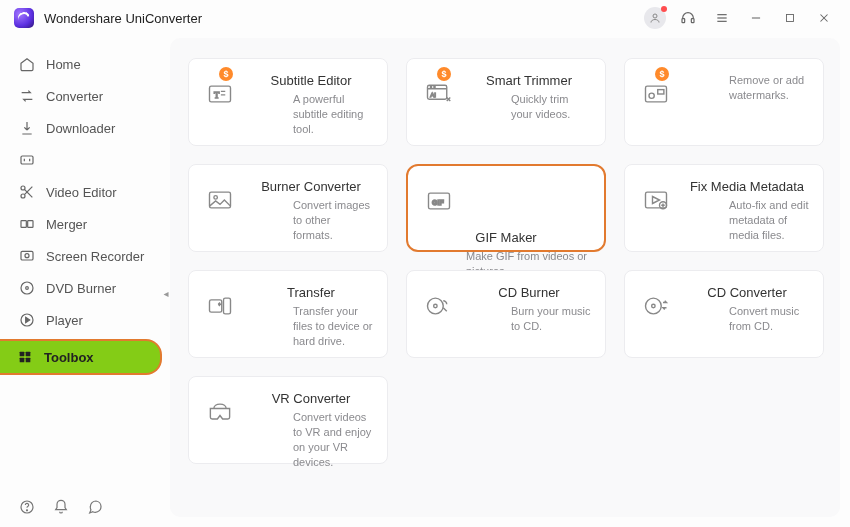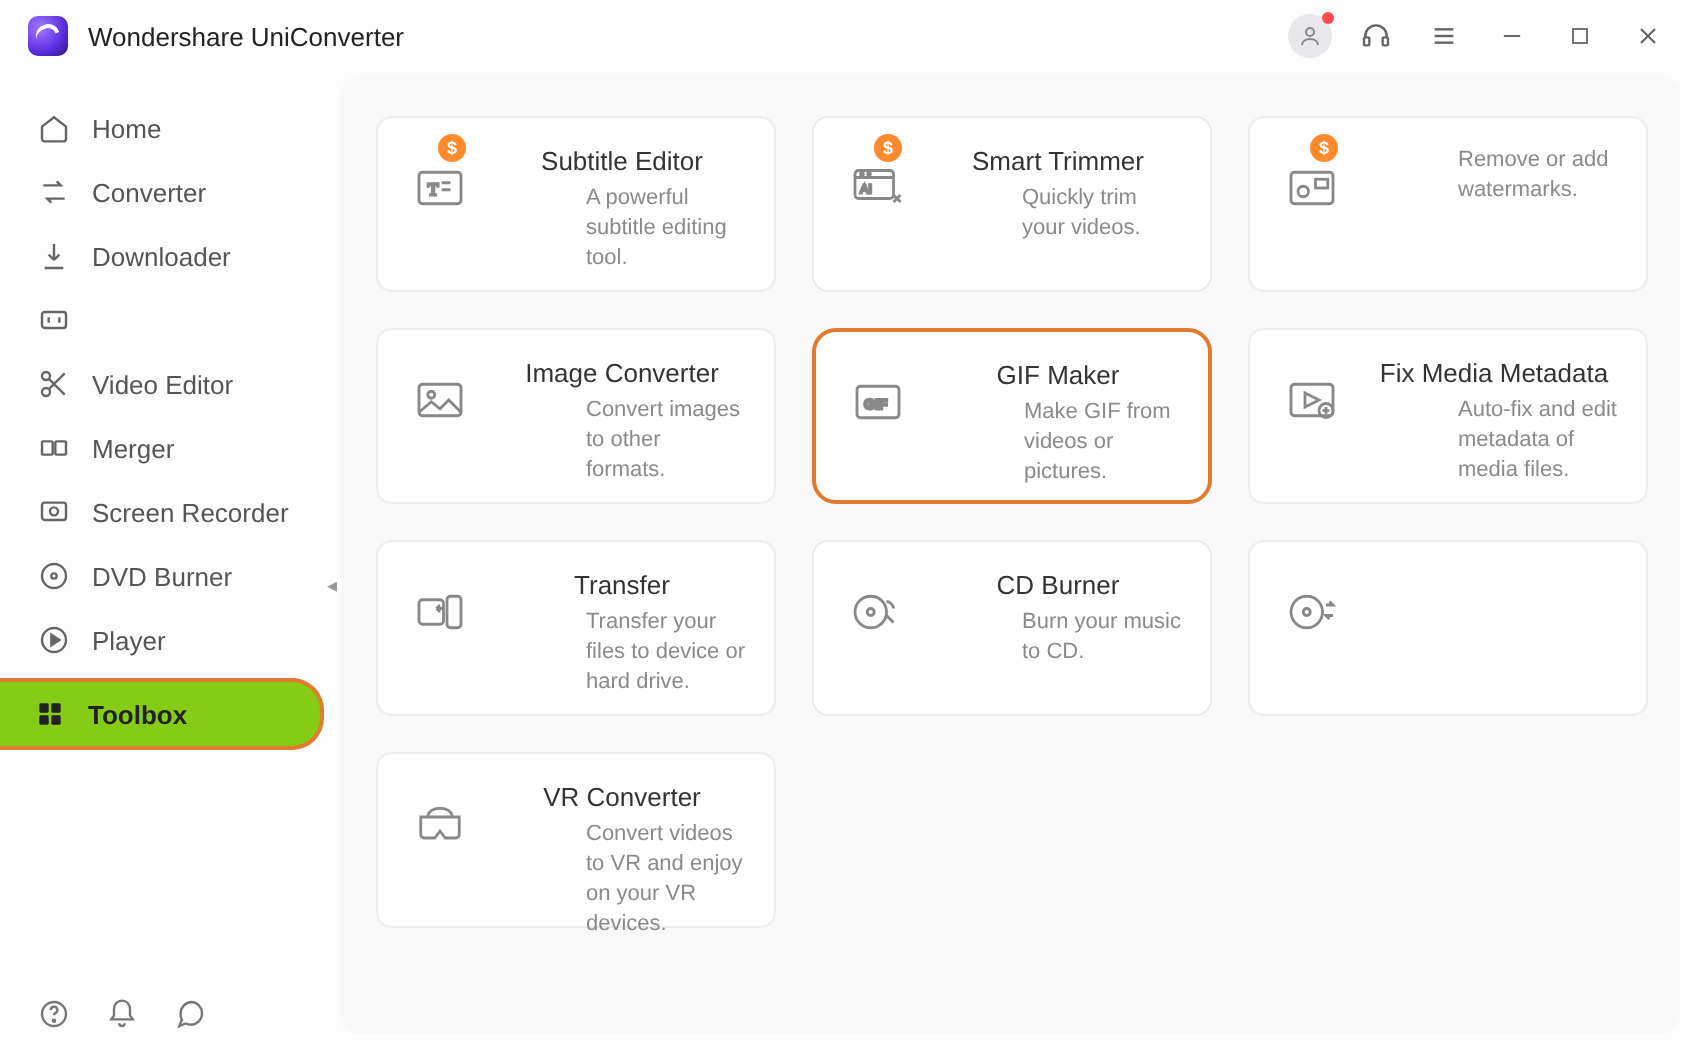--- a/index.html
+++ b/index.html
@@ -170,20 +170,21 @@
   background: #ff8a2b;
   border-radius: 50%;
   color: #fff;
   font-size: 9px;
   font-weight: 700;
   display: flex; align-items: center; justify-content: center;
 }
 .card.highlighted {
   border: 2px solid #e27a2f;
   border-radius: 12px;
+  flex-direction: column;
 }
 svg { display: block; }
 </style>
 </head>
 <body>
 
 <div class="titlebar">
   <div class="app-logo"></div>
   <div class="title">Wondershare UniConverter</div>
   <div class="spacer"></div>
@@ -397,21 +398,21 @@
 
       <div class="card">
         <div class="card-icon">
             <svg width="28" height="28" viewBox="0 0 32 32" fill="none" stroke="currentColor" stroke-width="1.6">
               <rect x="4" y="7" width="24" height="18" rx="2"></rect>
               <circle cx="11" cy="13" r="2"></circle>
               <path d="M4 23l7-6 5 4 5-5 7 7"></path>
             </svg>
           </div>
         <div class="card-text">
-          <div class="card-title">Image Converter</div>
+          <div class="card-title">Burner Converter</div>
           <div class="card-desc">Convert images to other formats.</div>
         </div>
       </div>
 
       <div class="card highlighted">
         <div class="card-icon">
             <svg width="28" height="28" viewBox="0 0 32 32" fill="none" stroke="currentColor" stroke-width="1.6">
               <rect x="4" y="7" width="24" height="18" rx="2"></rect>
               <text x="8" y="20" font-size="8" fill="currentColor" font-weight="600">GIF</text>
             </svg>
@@ -468,20 +469,24 @@
       </div>
 
       <div class="card">
         <div class="card-icon">
             <svg width="28" height="28" viewBox="0 0 32 32" fill="none" stroke="currentColor" stroke-width="1.6">
               <circle cx="13" cy="16" r="9"></circle>
               <circle cx="13" cy="16" r="2"></circle>
               <path d="M24 12h4l-2-2M28 18h-4l2 2"></path>
             </svg>
           </div>
+        <div class="card-text">
+          <div class="card-title">CD Converter</div>
+          <div class="card-desc">Convert music from CD.</div>
+        </div>
       </div>
 
       <div class="card">
         <div class="card-icon">
             <svg width="28" height="28" viewBox="0 0 32 32" fill="none" stroke="currentColor" stroke-width="1.6">
               <path d="M5 12h22v10a2 2 0 0 1-2 2h-6l-3-4-3 4H7a2 2 0 0 1-2-2z"></path>
               <path d="M9 12c0-3 3-5 7-5s7 2 7 5"></path>
             </svg>
           </div>
         <div class="card-text">

